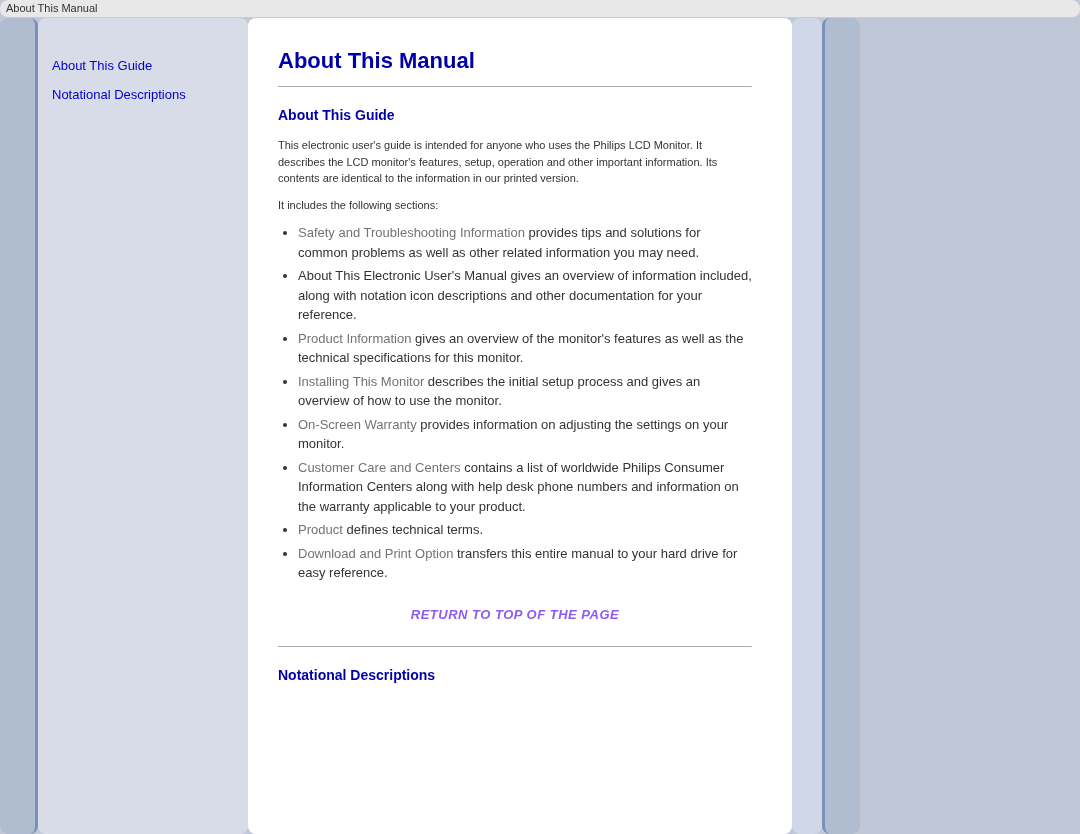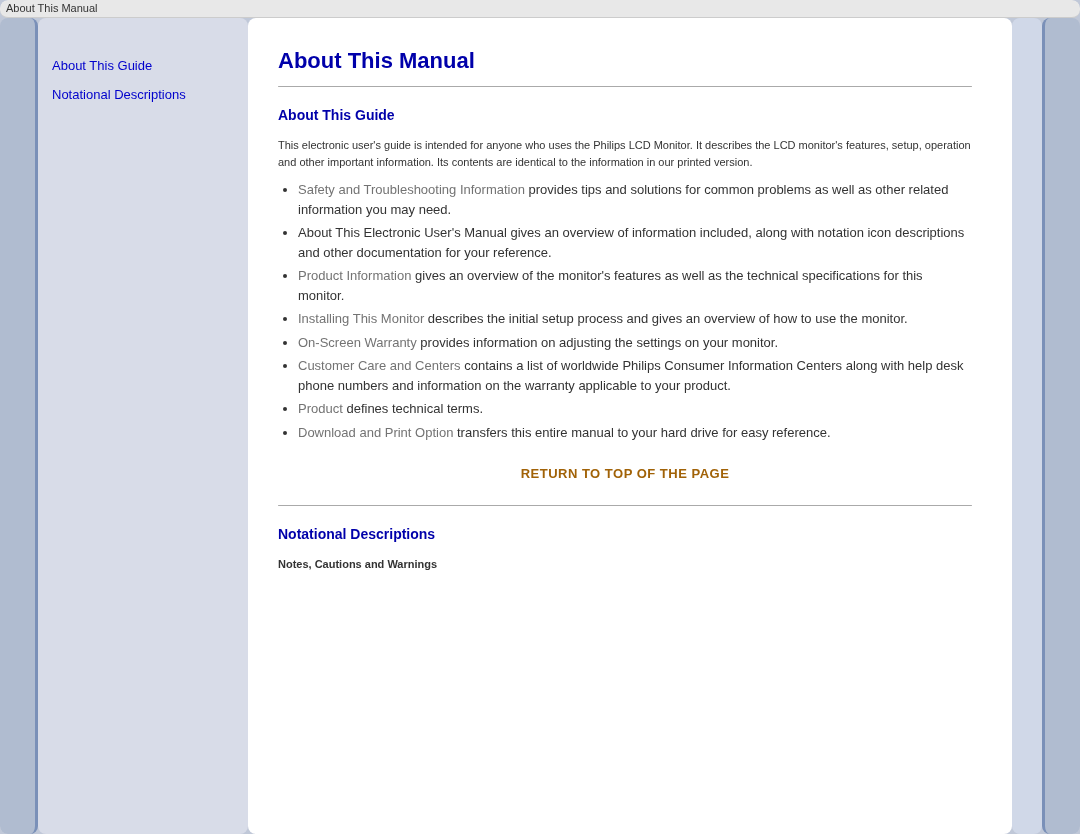--- a/index.html
+++ b/index.html
@@ -14,21 +14,21 @@
     #title-bar {
       background: #e8e8e8;
       border-bottom: 1px solid #ccc;
       padding: 2px 6px;
       font-size: 11px;
       color: #333;
       height: 18px;
     }
     #outer-wrapper {
       display: flex;
-      width: 1080px;
+      width: 860px;
       min-height: 816px;
       background: #c0c8d8;
     }
     #left-accent {
       width: 38px;
       background: #b0bcd0;
       border-right: 3px solid #7a90b8;
     }
     #sidebar {
       width: 210px;
@@ -97,22 +97,23 @@
     }
     .return-link {
       text-align: center;
       color: #cc6600;
       font-size: 13px;
       font-weight: bold;
       margin: 24px 0;
       letter-spacing: 0.5px;
     }
     .return-link a {
-      color: #a16207;
+      color: #8b5cf6;
       text-decoration: none;
+      font-style: italic;
     }
   </style>
 </head>
 <body>
 
 <div id="title-bar">
   <span>About This Manual</span>
 </div>
 
 <div id="outer-wrapper">
@@ -123,20 +124,21 @@
     <a href="#notational">Notational Descriptions</a>
   </div>
 
   <div id="main-content">
     <h1 class="page-title">About This Manual</h1>
     <hr class="divider">
 
     <h2 class="section-title" id="about-guide">About This Guide</h2>
 
     <p class="body-text">This electronic user's guide is intended for anyone who uses the Philips LCD Monitor. It describes the LCD monitor's features, setup, operation and other important information. Its contents are identical to the information in our printed version.</p>
+    <p class="body-text">It includes the following sections:</p>
 
     <ul class="bullet-list">
       <li>
         <a class="inline-link" href="#">Safety and Troubleshooting Information</a><span> provides tips and solutions for common problems as well as other related information you may need.</span>
       </li>
       <li>
         <span>About This Electronic User's Manual gives an overview of information included, along with notation icon descriptions and other documentation for your reference.</span>
       </li>
       <li>
         <a class="inline-link" href="#">Product Information</a><span> gives an overview of the monitor's features as well as the technical specifications for this monitor.</span>
@@ -160,18 +162,17 @@
 
     <div class="return-link">
       <a href="#">RETURN TO TOP OF THE PAGE</a>
     </div>
 
     <hr class="divider">
 
     <h2 class="section-title" id="notational">Notational Descriptions</h2>
 
 
-    <p class="body-text" style="font-weight: bold;">Notes, Cautions and Warnings</p>
   </div>
 
   <div id="right-accent1"></div>
   <div id="right-accent2"></div>
 </div>
 
 </body></html>

